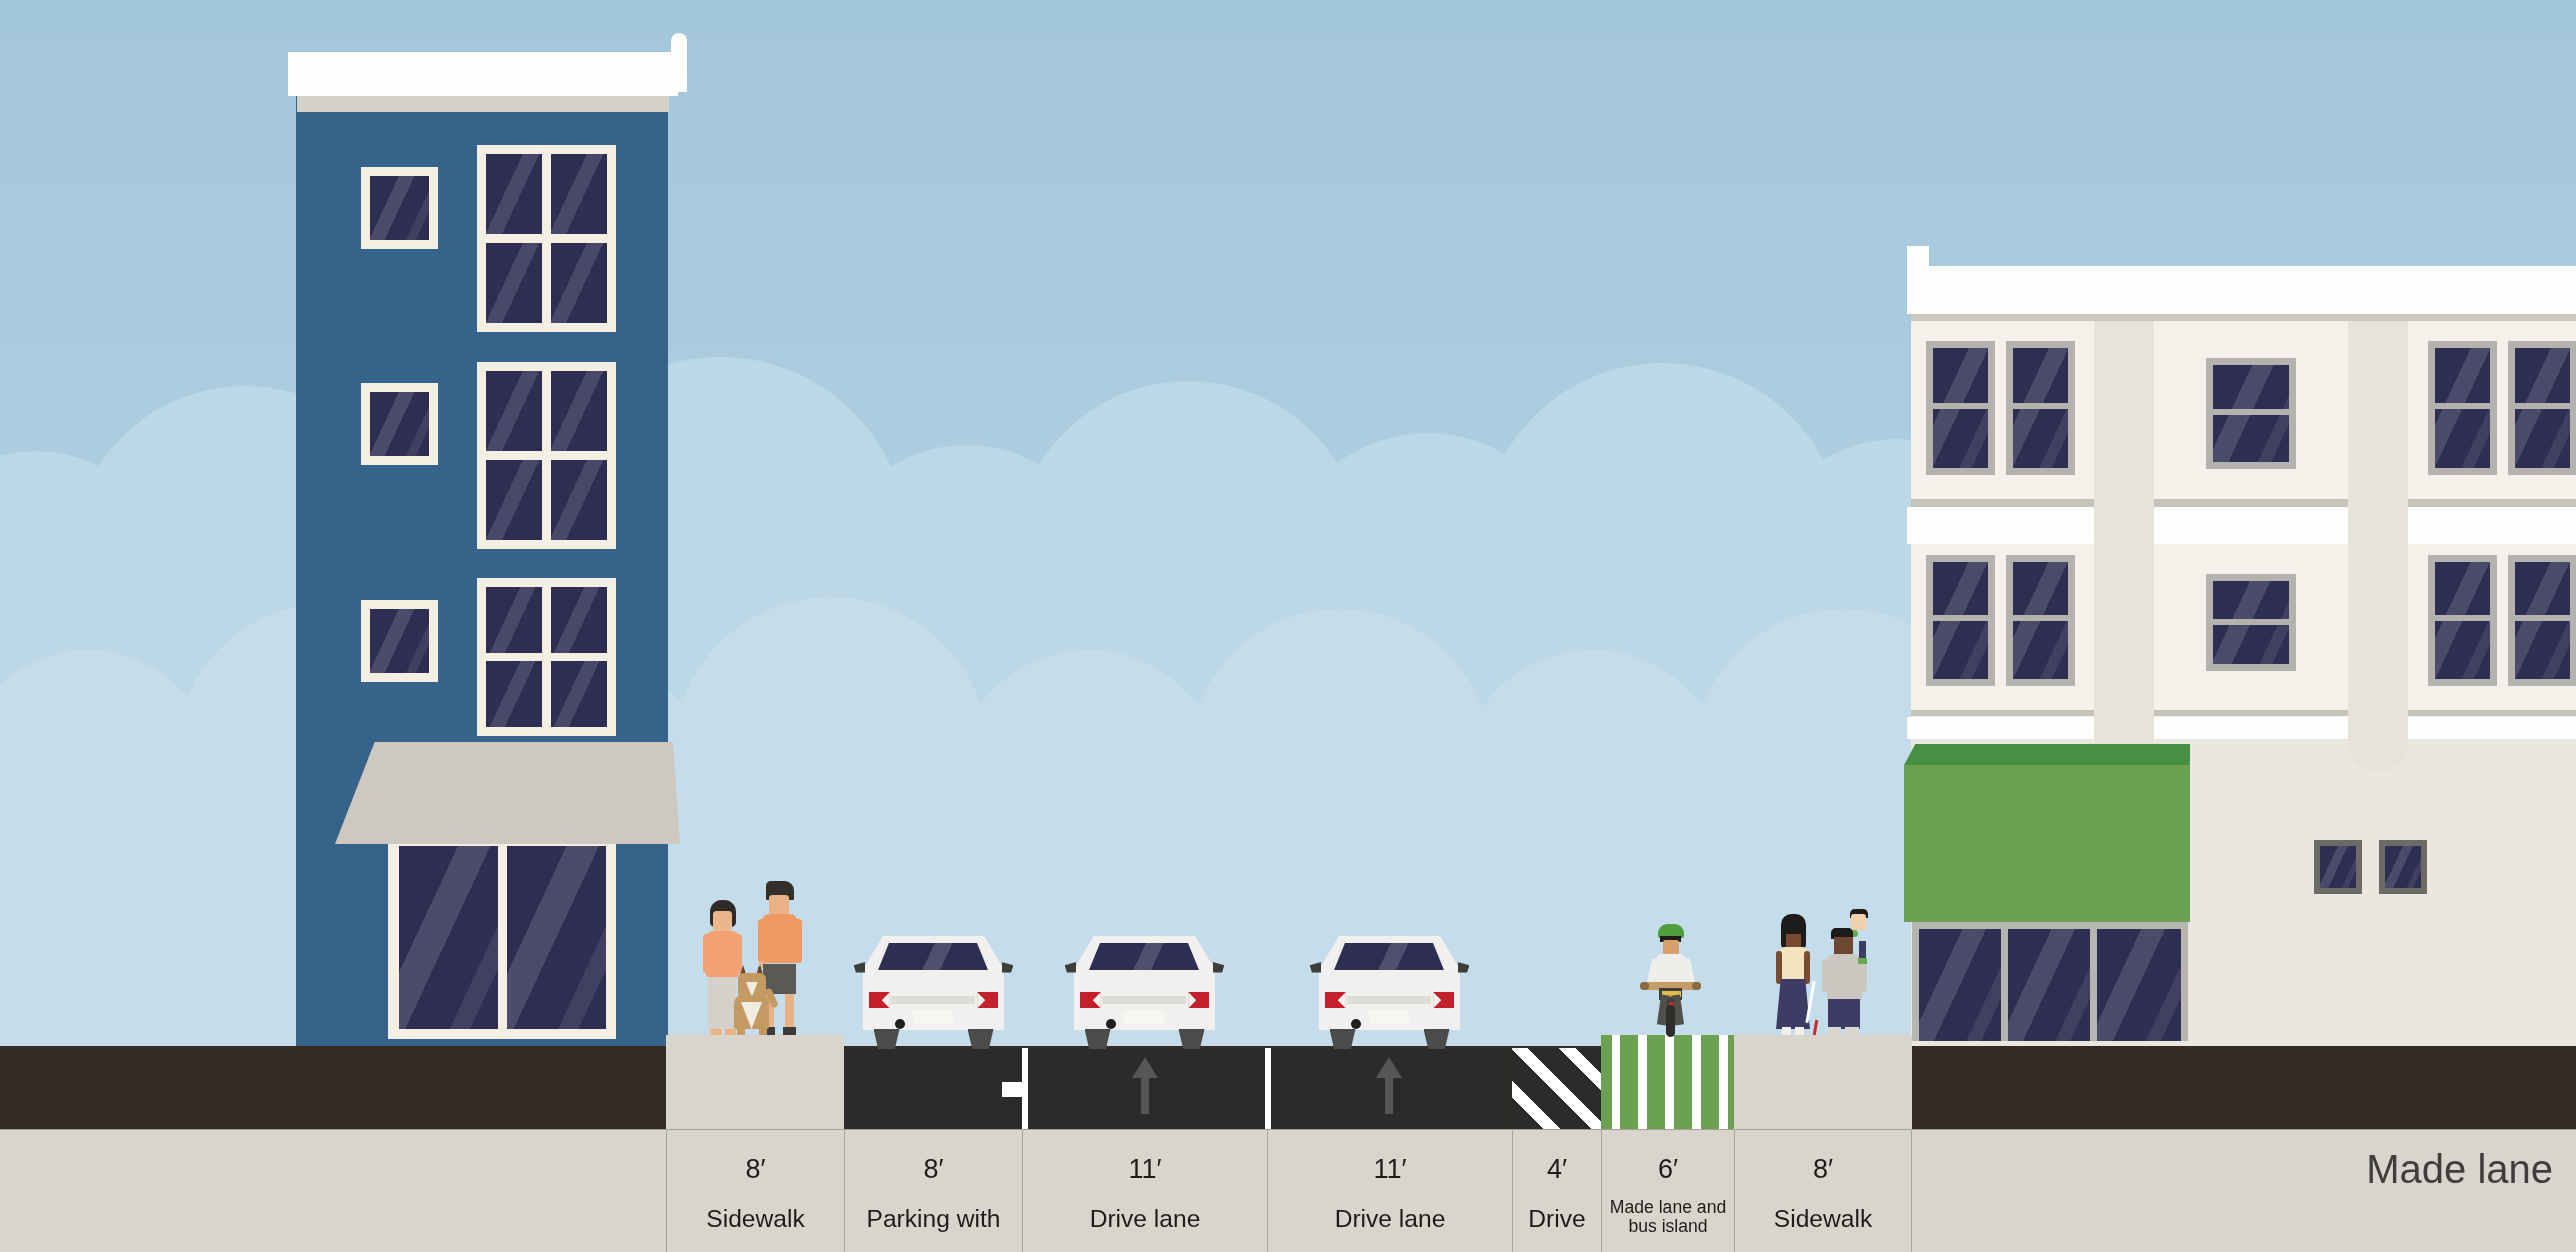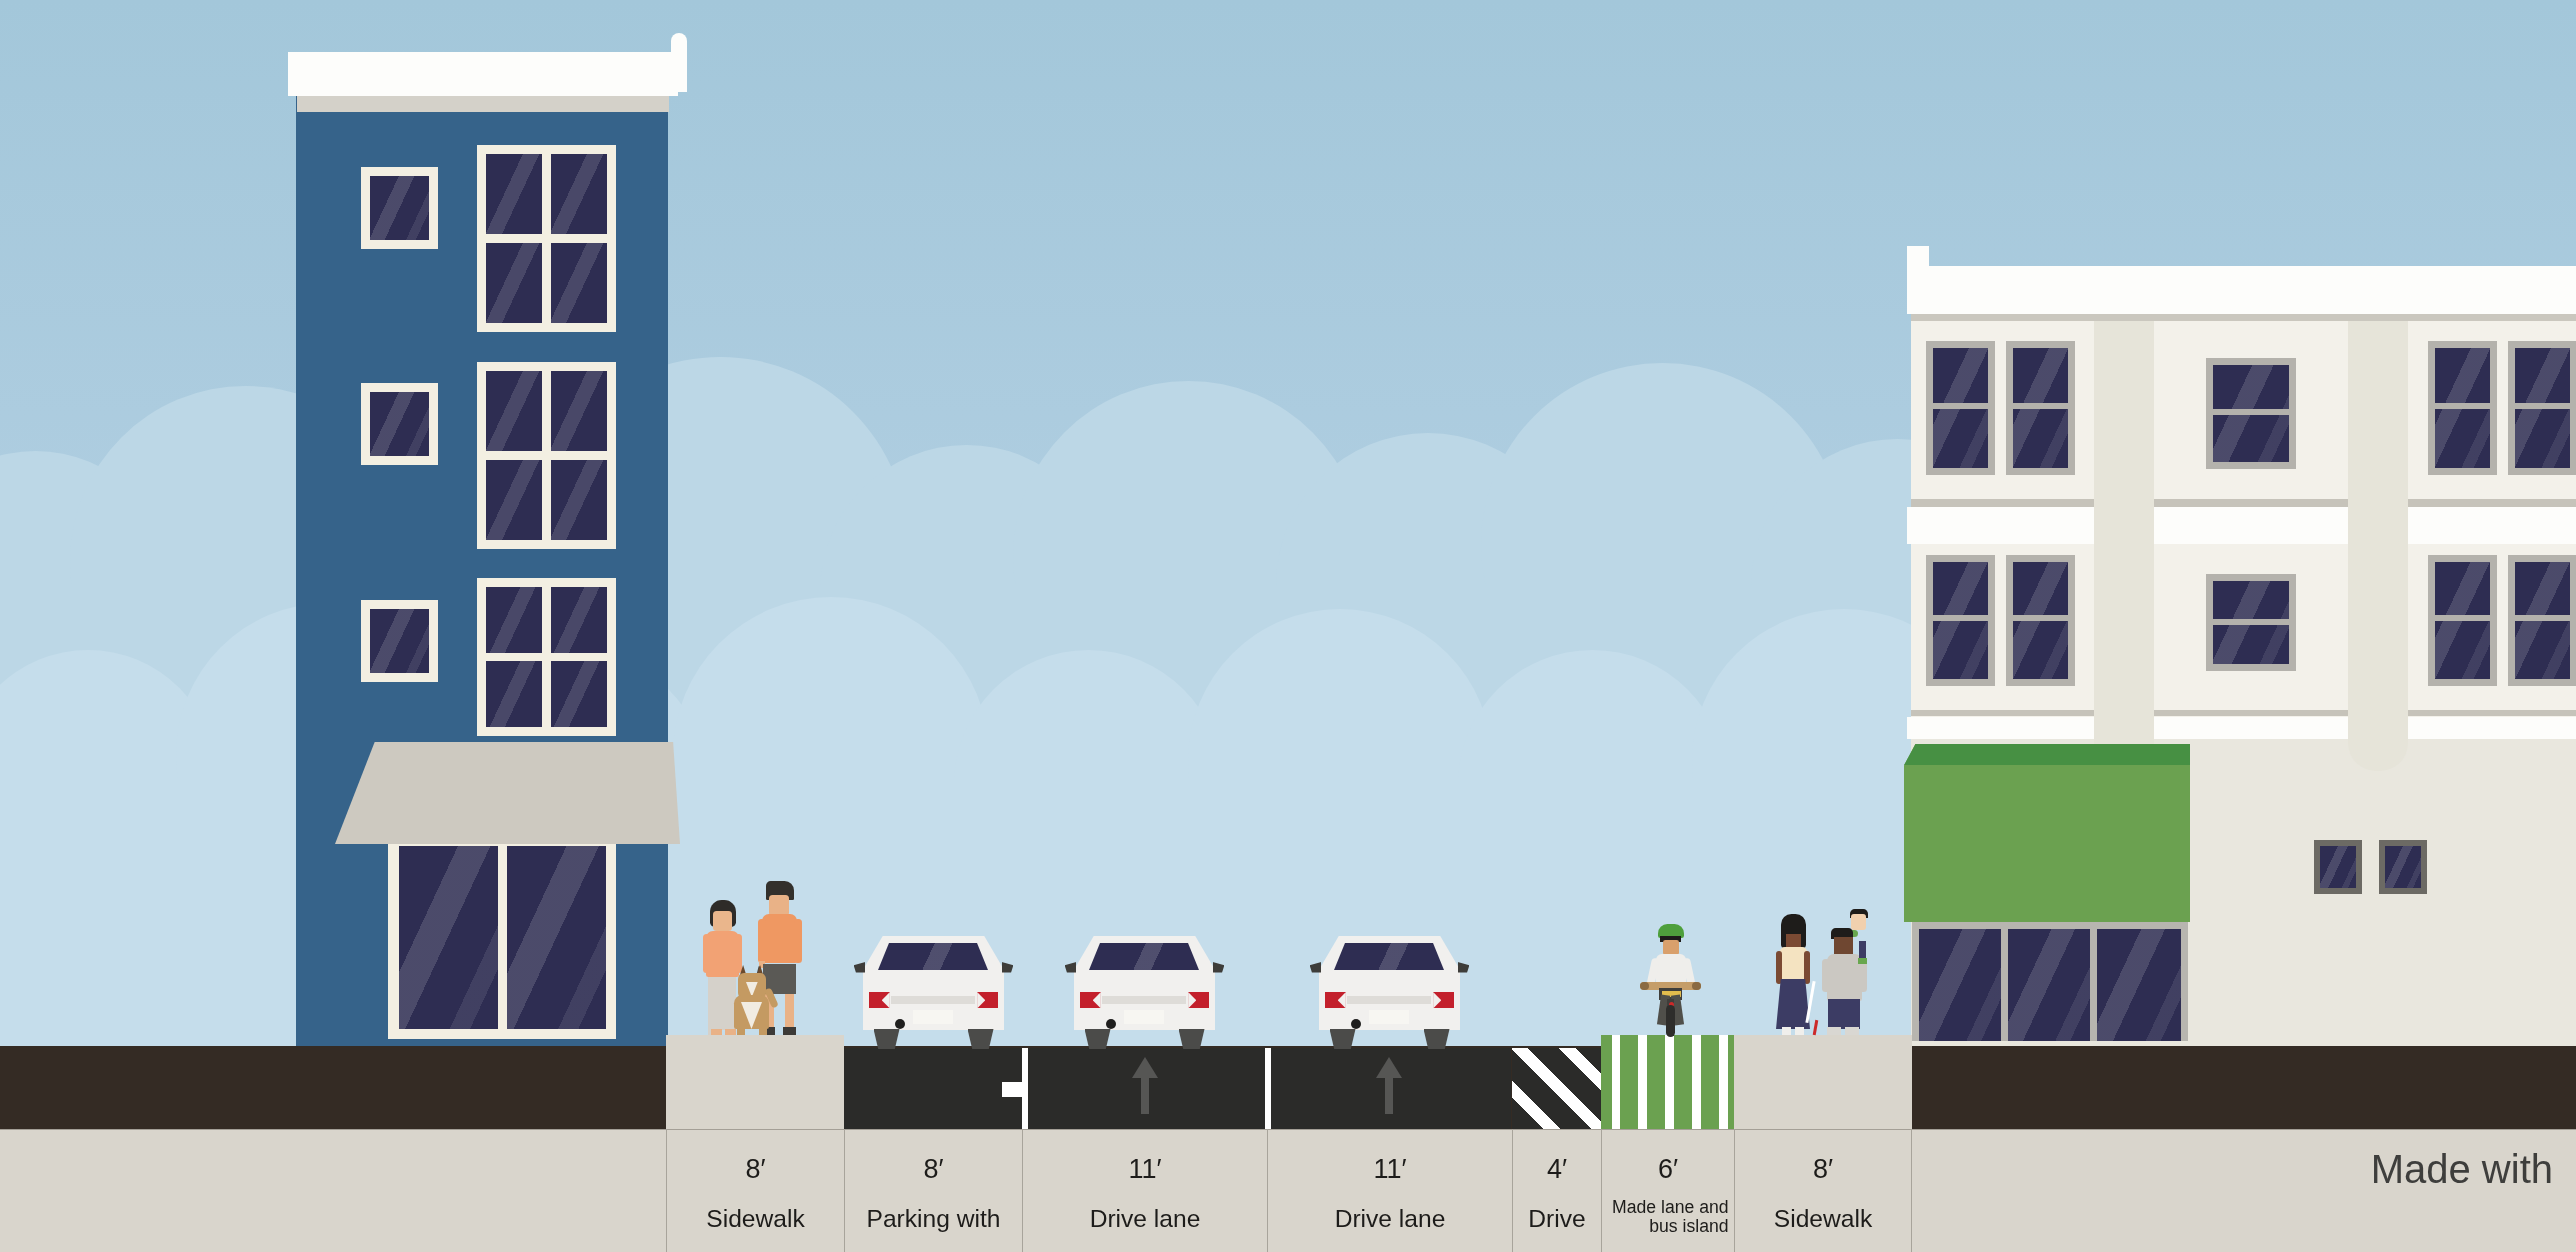--- a/index.html
+++ b/index.html
@@ -23,21 +23,21 @@
   .win4 .p::after{content:"";position:absolute;inset:-60%;
     background:linear-gradient(115deg,transparent 45%,rgba(255,255,255,.13) 45%,rgba(255,255,255,.13) 53%,transparent 53%);}
   
   .winR{position:absolute;background:#b4b2ac;}
   .winR .sash{position:absolute;left:7px;right:7px;top:46%;height:5.9px;background:#b4b2ac;z-index:2;}
   .winS{position:absolute;background:#6c6a64;}
   
   .cell{position:absolute;top:1129px;height:124px;box-sizing:border-box;border-left:1.8px solid #a8a49b;
         display:flex;flex-direction:column;align-items:center;padding-top:27px;gap:22px;color:#1d1c1a;}
   .cell-w{font-size:27px;line-height:1;}
-  .cell-n{font-size:24.6px;line-height:1.1;text-align:right;}
+  .cell-n{font-size:24.6px;line-height:1.1;text-align:center;}
   .cell.narrow{gap:15px;}
   .cell.narrow .cell-n{font-size:17.6px;max-width:121px;}
   
   .car{position:absolute;width:141px;height:112px;}
   .car .body{position:absolute;left:0;top:0;width:141px;height:94px;background:#f1f0ee;
     clip-path:polygon(14% 0,86% 0,100% 36%,100% 100%,0 100%,0 36%);}
   .car .win{position:absolute;left:15px;top:7px;width:110px;height:27px;background:#2e2d52;overflow:hidden;
     clip-path:polygon(10% 0,90% 0,100% 100%,0 100%);}
   .car .win::after{content:"";position:absolute;inset:-40%;
     background:linear-gradient(115deg,transparent 48%,rgba(255,255,255,.16) 48%,rgba(255,255,255,.16) 56%,transparent 56%);}
@@ -409,17 +409,17 @@
   <div class="cell narrow" style="left:1601px;width:133px;">
     <div class="cell-w txt">6′</div>
     <div class="cell-n">Made lane and bus island</div>
   </div>
   <div class="cell" style="left:1734px;width:178px;border-right:1.8px solid #a8a49b;">
     <div class="cell-w txt">8′</div>
     <div class="cell-n txt">Sidewalk</div>
   </div>
 
   <div class="abs" style="left:1979px;top:1147px;width:574px;height:94px;display:flex;align-items:baseline;justify-content:flex-end;gap:16.4px;">
-    <span class="txt" style="font-size:40px;color:#3e3e3c;">Made with</span>
+    <span class="txt" style="font-size:40px;color:#3e3e3c;">Made lane</span>
   </div>
 
 </div>
 
 
 </body></html>

